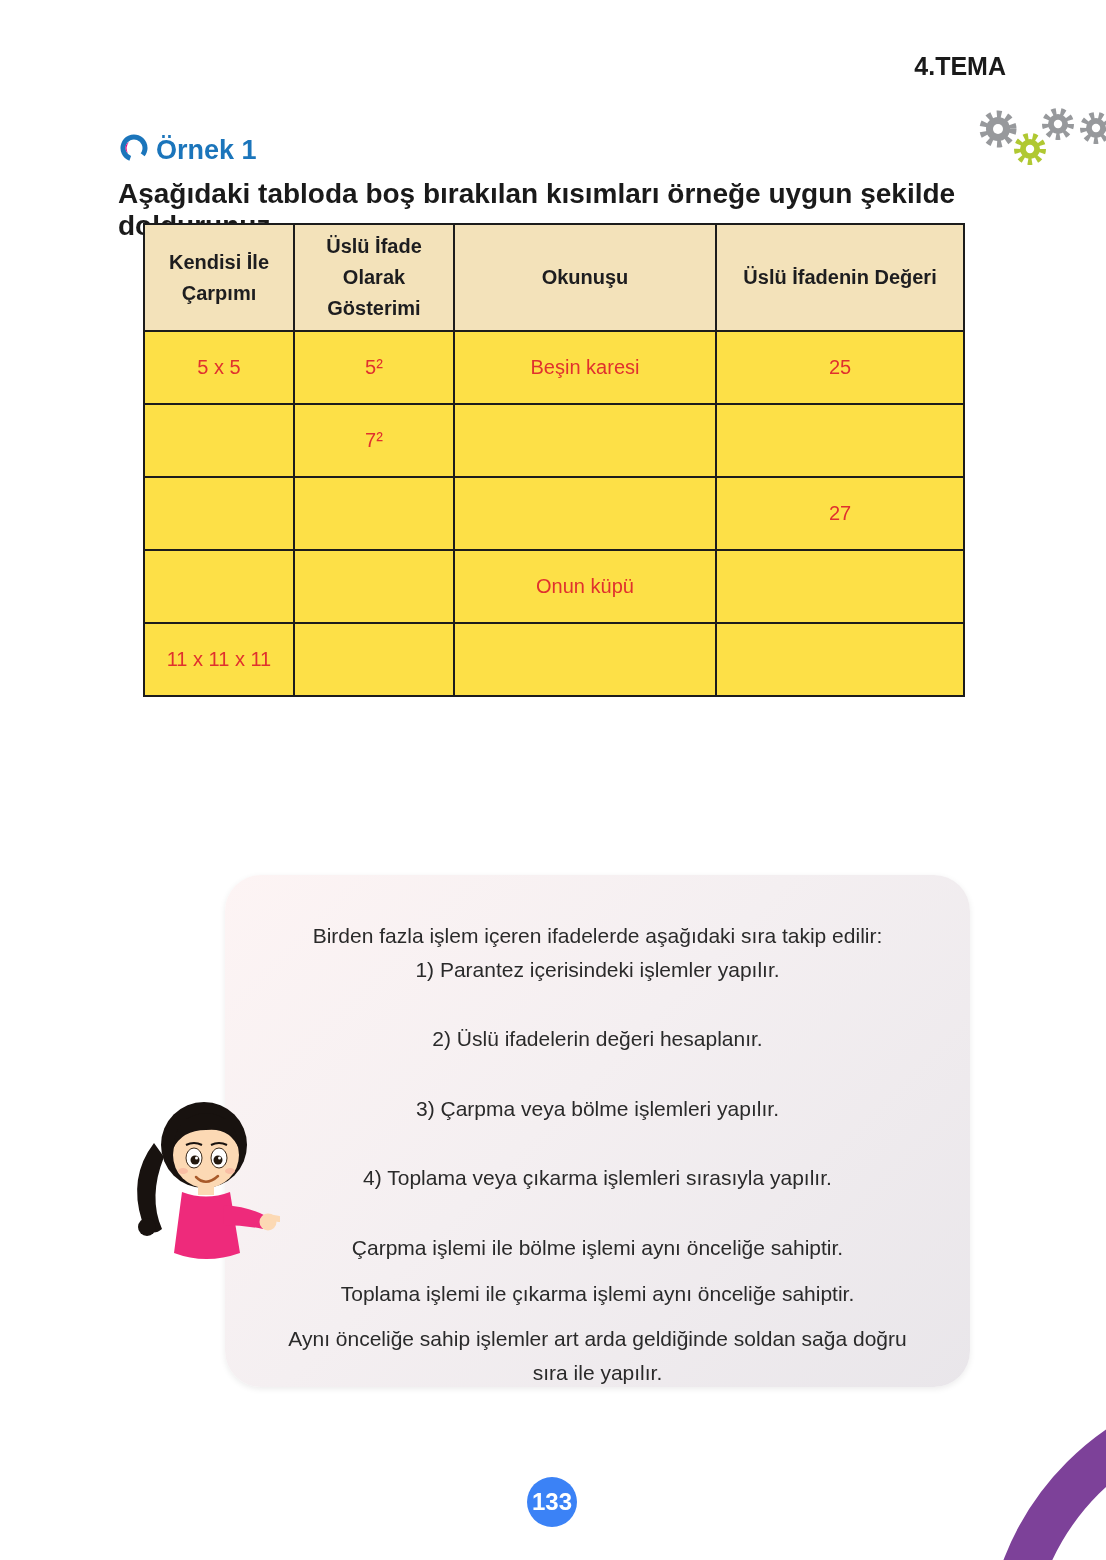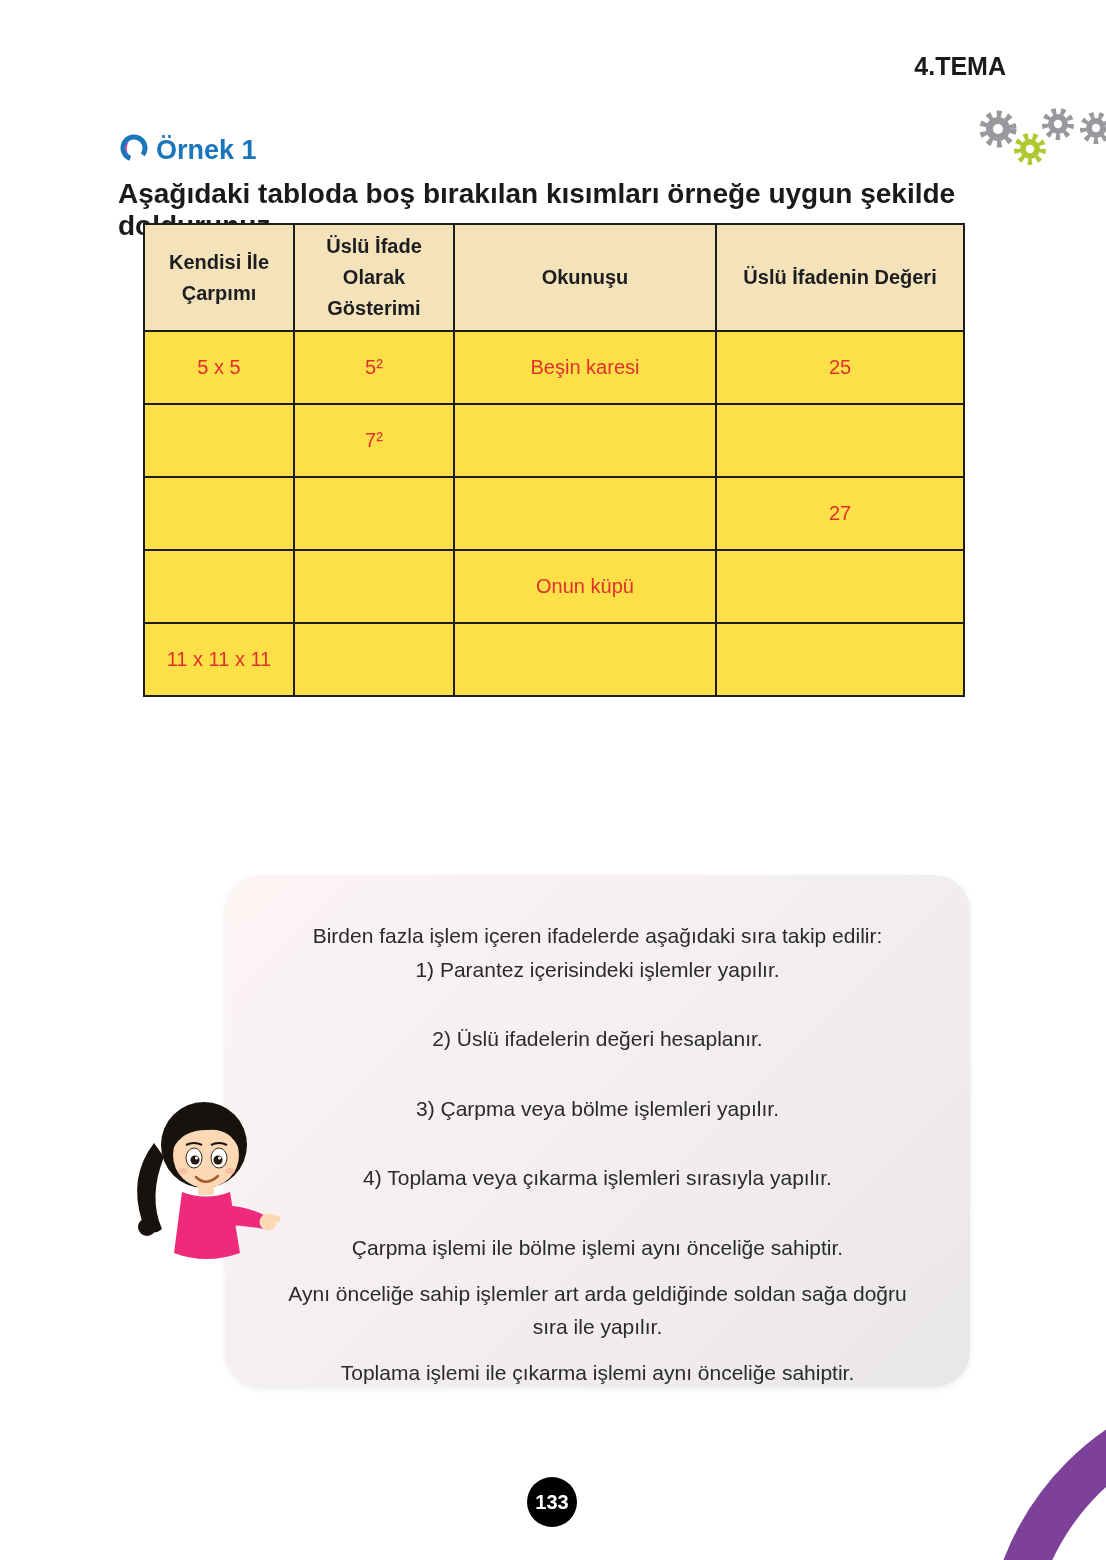--- a/index.html
+++ b/index.html
@@ -117,23 +117,23 @@
   }
 
   
   .page-circle {
     position: absolute;
     top: 1477px;
     left: 527px;
     width: 50px;
     height: 50px;
     border-radius: 50%;
-    background: #000000;
+    background: #3b82f6;
     color: #ffffff;
-    font-size: 20px;
+    font-size: 24px;
     font-weight: bold;
     display: flex;
     align-items: center;
     justify-content: center;
   }
   .purple-arc {
     position: absolute;
     top: 1380px;
     left: 985px;
     width: 560px;
@@ -240,22 +240,22 @@
   </table>
 
   <div class="info-box">
     <p class="intro">Birden fazla işlem içeren ifadelerde aşağıdaki sıra takip edilir:</p>
     <p class="item">1) Parantez içerisindeki işlemler yapılır.</p>
     <p class="item">2) Üslü ifadelerin değeri hesaplanır.</p>
     <p class="item">3) Çarpma veya bölme işlemleri yapılır.</p>
     <p class="item">4) Toplama veya çıkarma işlemleri sırasıyla yapılır.</p>
     <div class="notes">
       <p>Çarpma işlemi ile bölme işlemi aynı önceliğe sahiptir.</p>
+      <p>Toplama işlemi ile çıkarma işlemi aynı önceliğe sahiptir.</p>
       <p>Aynı önceliğe sahip işlemler art arda geldiğinde soldan sağa doğru sıra ile yapılır.</p>
-      <p>Toplama işlemi ile çıkarma işlemi aynı önceliğe sahiptir.</p>
     </div>
   </div>
 
   <div class="girl">
     <svg width="160" height="215" viewBox="0 0 160 215">
 
       <path d="M34 58 Q8 92 22 136 Q30 154 42 144 Q28 112 44 72 Z" fill="#18120f"></path>
       <circle cx="27" cy="142" r="9" fill="#18120f"></circle>
 
       <circle cx="84" cy="60" r="43" fill="#18120f"></circle>

